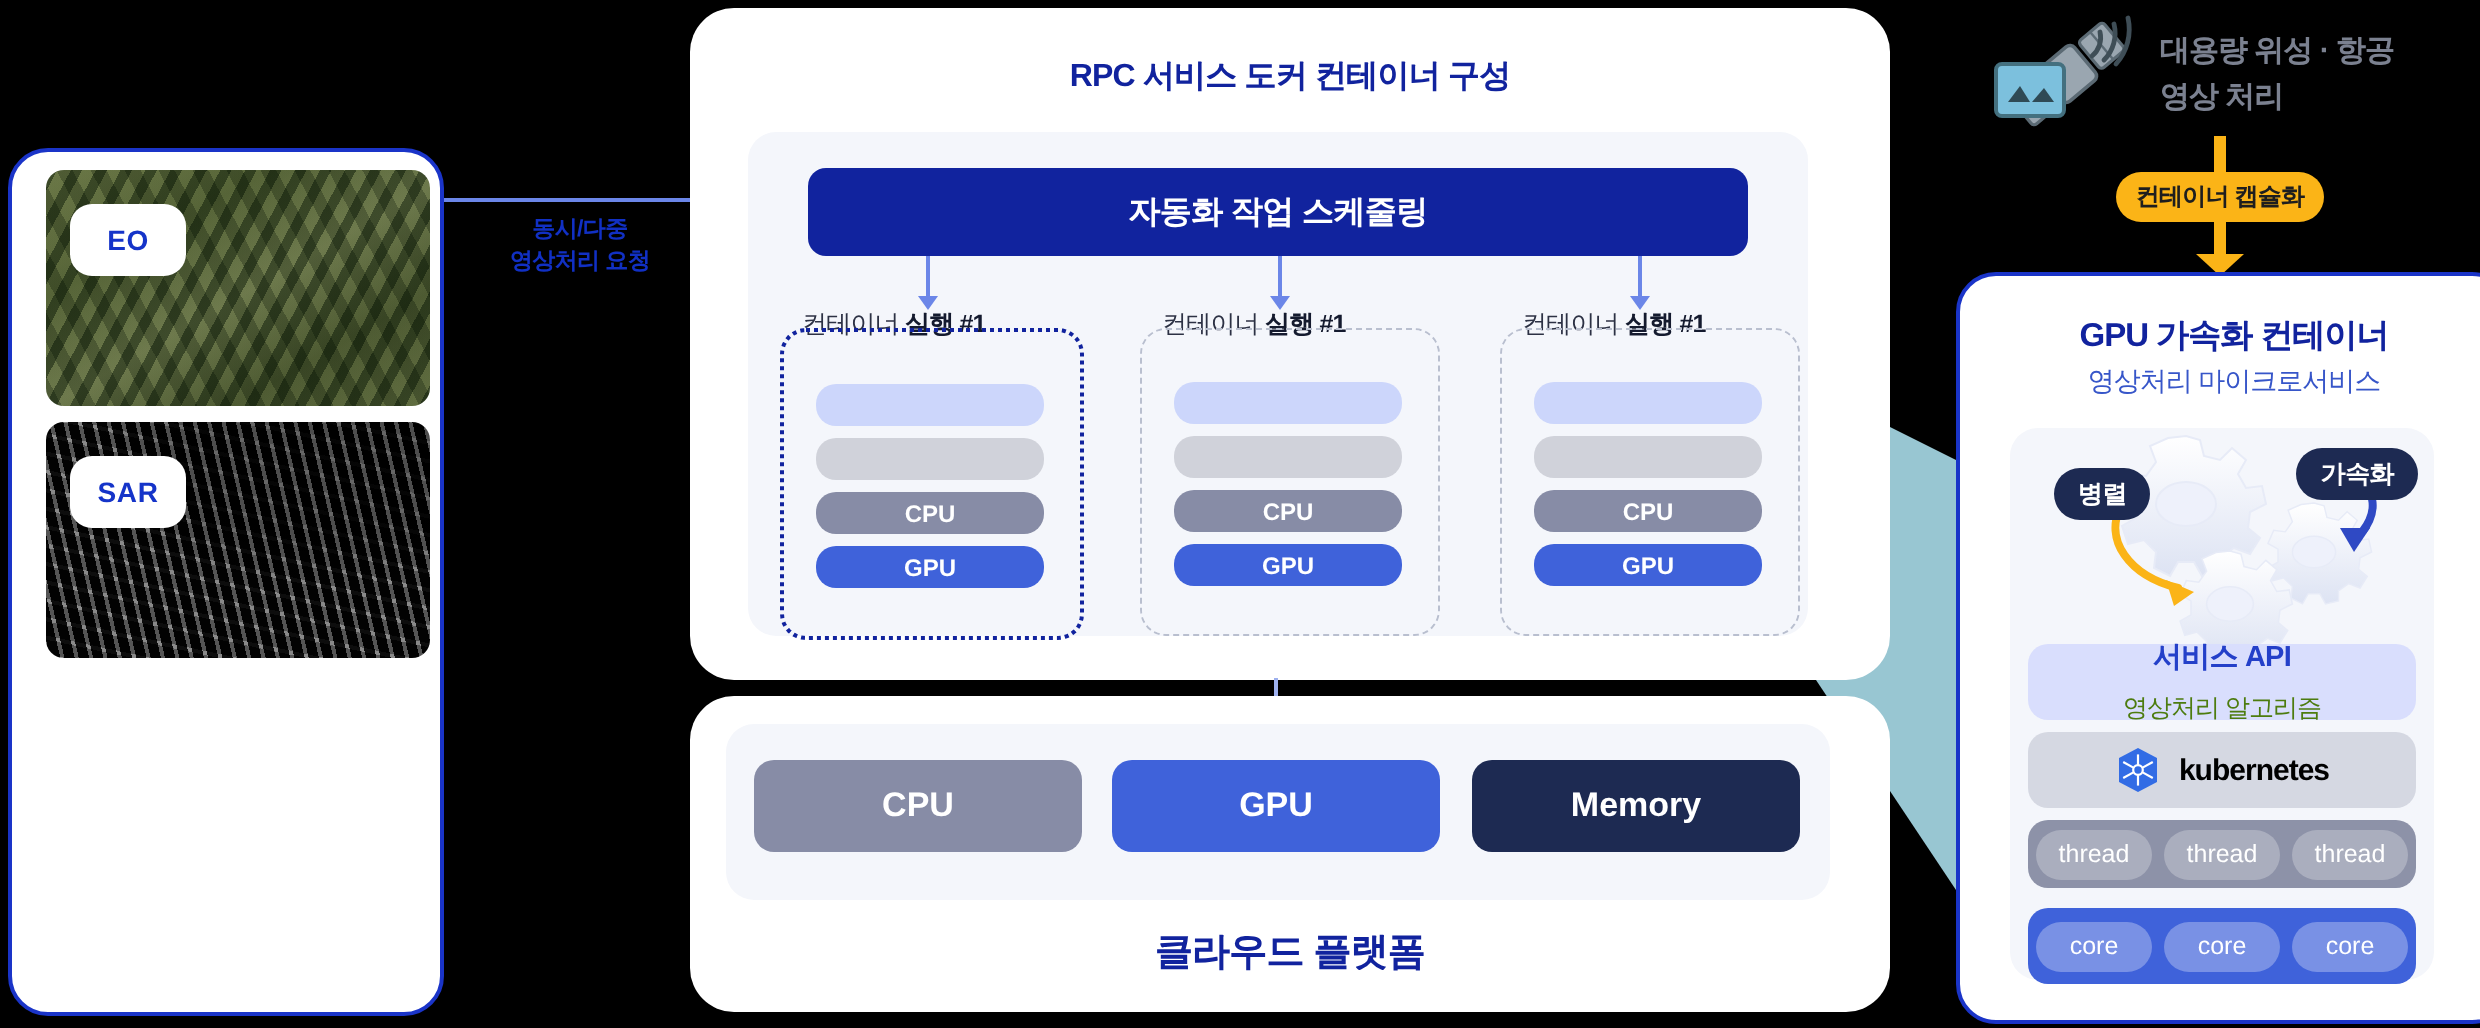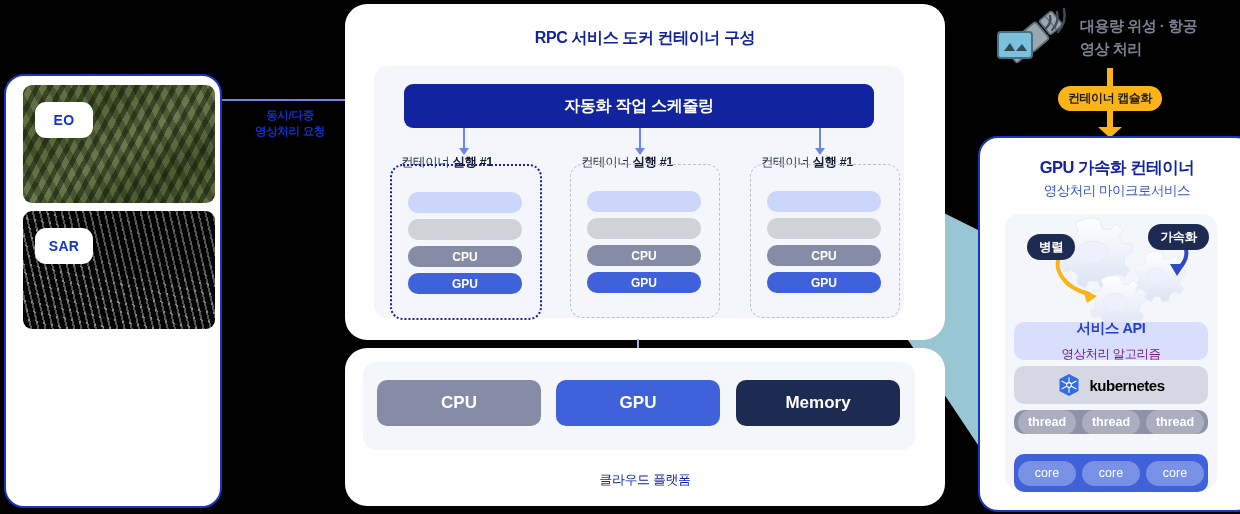--- a/index.html
+++ b/index.html
@@ -70,21 +70,21 @@
 
   
   #cloud-panel{left:345px;top:348px;width:588px;height:158px;}
   #cloud-inner{position:absolute;left:18px;top:14px;width:552px;height:88px;background:#f4f6fb;border-radius:14px;}
   .res-box{position:absolute;top:18px;width:164px;height:46px;border-radius:10px;
      display:flex;align-items:center;justify-content:center;color:#fff;font-size:17px;font-weight:bold;}
   #res-cpu{left:14px;background:#878ca6;}
   #res-gpu{left:193px;background:#3f62da;}
   #res-mem{left:373px;background:#1d2a52;}
   #cloud-caption{position:absolute;bottom:17px;left:0;width:100%;text-align:center;
-     color:#11239e;font-size:13px;font-weight:normal;letter-spacing:-.4px;}
+     color:#11239e;font-size:19px;font-weight:bold;letter-spacing:-.4px;}
 
   
   #bus{position:absolute;left:345px;top:339px;width:588px;height:45px;}
   #bus .v-main{position:absolute;left:292px;top:0;width:2px;height:14px;background:#9db0ee;}
   #bus .h{position:absolute;left:113px;top:13px;width:360px;height:2px;background:#9db0ee;}
   .drop{position:absolute;top:13px;width:2px;height:21px;background:#9db0ee;}
   .drop::after{content:"";position:absolute;left:-4px;top:19px;width:0;height:0;
      border-top:7px solid #9db0ee;border-left:5px solid transparent;border-right:5px solid transparent;}
 
   
@@ -111,26 +111,26 @@
   #gpu-inner{position:absolute;left:25px;top:76px;width:212px;height:276px;
      background:#f4f6fb;border-radius:14px;}
   #gear-area{position:absolute;left:0;top:0;width:212px;height:108px;}
   .tag{position:absolute;height:26px;padding:0 12px;background:#1d2a52;border-radius:999px;
      color:#fff;font-size:12.5px;font-weight:bold;letter-spacing:-.3px;}
   #tag-par{left:22px;top:20px;}
   #tag-acc{right:8px;top:10px;}
   #api-row{position:absolute;left:9px;top:108px;width:194px;height:38px;background:#d9defd;
      border-radius:10px;display:flex;align-items:center;justify-content:center;gap:8px;flex-direction:column;}
   #api-name{color:#2440c9;font-size:14.5px;font-weight:bold;letter-spacing:-.4px;}
-  #api-desc{color:#701a75;font-size:12.5px;letter-spacing:-.5px;}
+  #api-desc{color:#4d7c0f;font-size:12.5px;letter-spacing:-.5px;}
   #k8s-row{position:absolute;left:9px;top:152px;width:194px;height:38px;background:#d5d8e2;
      border-radius:10px;display:flex;align-items:center;justify-content:center;gap:8px;}
   #k8s-label{color:#000000;font-size:15px;font-weight:bold;letter-spacing:-.5px;}
-  #thread-row{position:absolute;left:9px;top:196px;width:194px;height:24px;background:#8d92a8;
-     border-radius:10px;display:flex;align-items:center;justify-content:center;gap:6px;font-weight:bold;}
+  #thread-row{position:absolute;left:9px;top:196px;width:194px;height:34px;background:#8d92a8;
+     border-radius:10px;display:flex;align-items:center;justify-content:center;gap:6px;}
   #core-row{position:absolute;left:9px;top:240px;width:194px;height:38px;background:#3f62da;
      border-radius:10px;display:flex;align-items:center;justify-content:center;gap:6px;}
   .chip{width:58px;height:25px;border-radius:999px;display:flex;align-items:center;
      justify-content:center;color:#fff;font-size:12.5px;}
   .chip-thread{background:rgba(255,255,255,.26);}
   .chip-core{background:rgba(255,255,255,.30);}
 </style>
 </head>
 <body>
 

